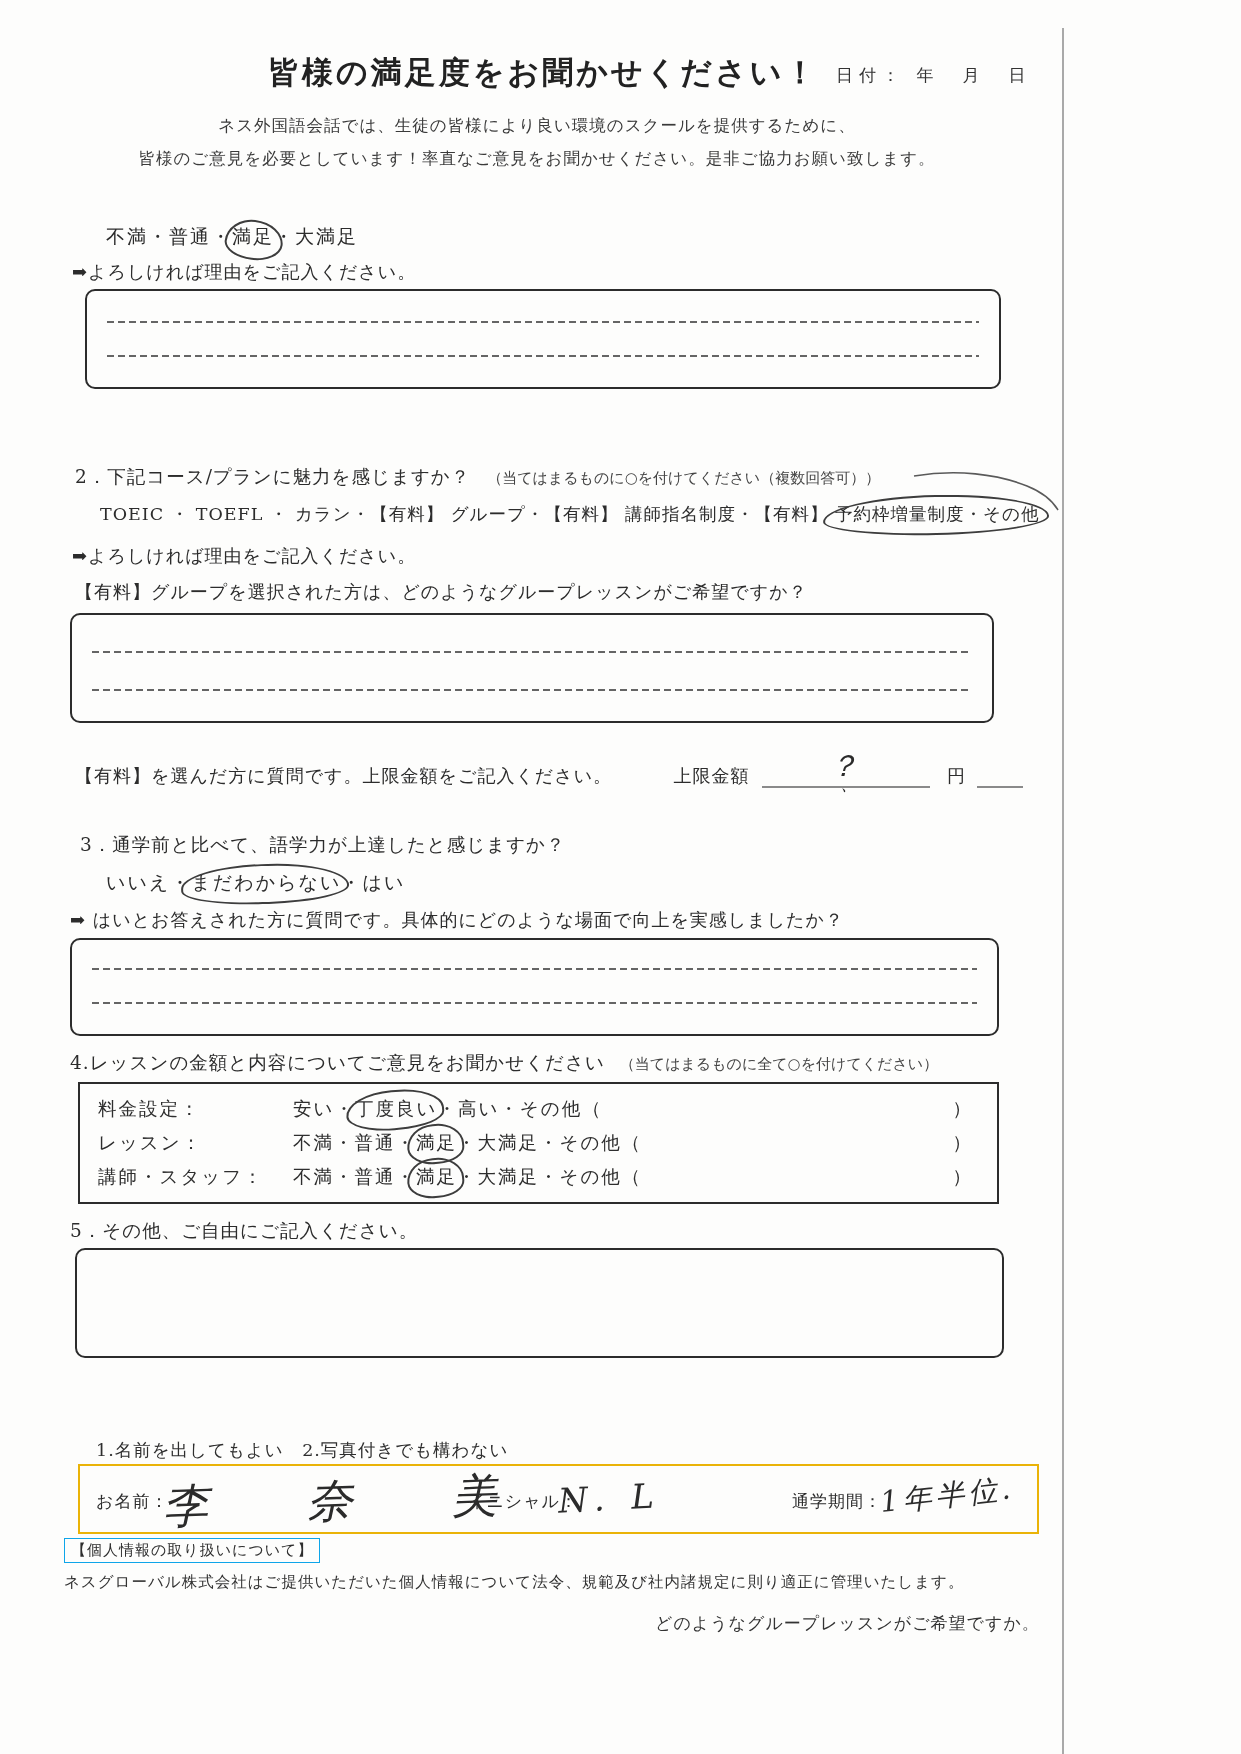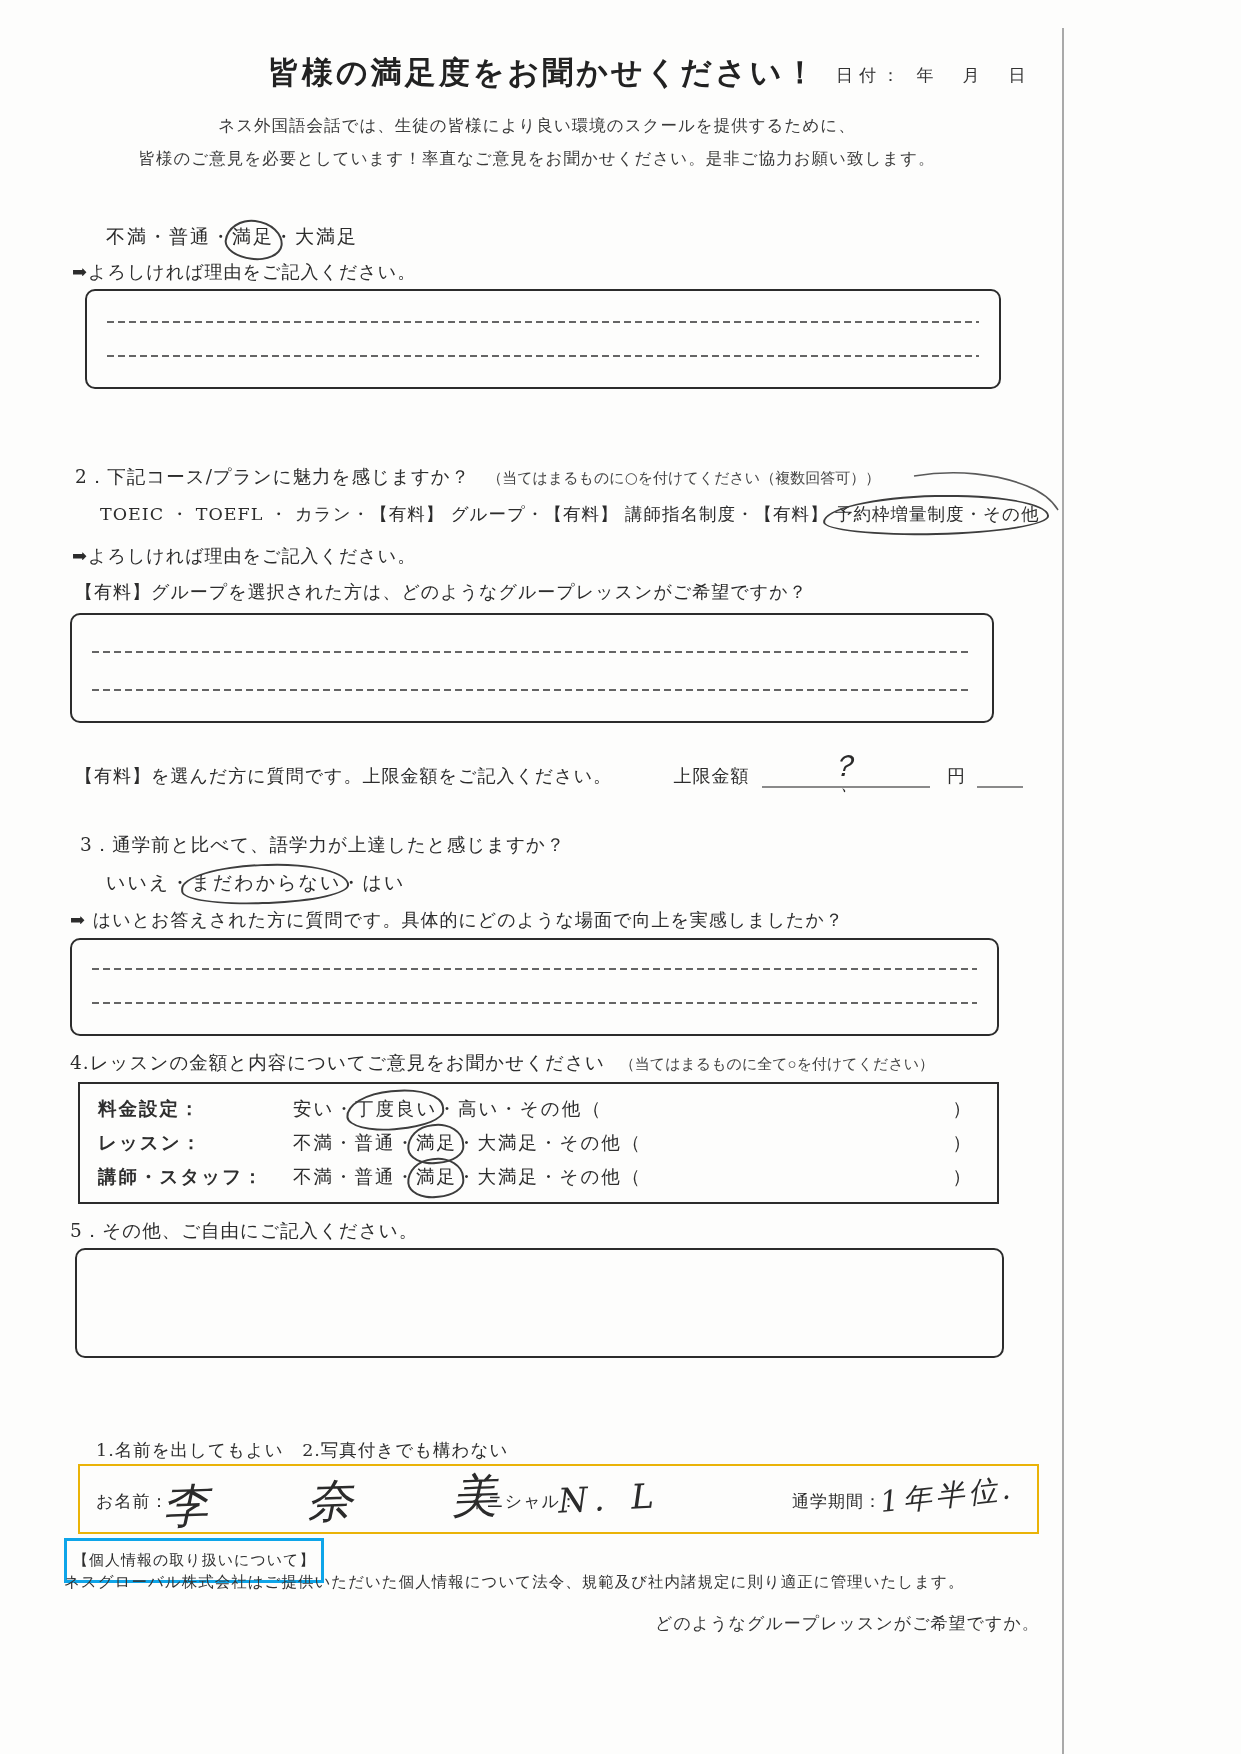--- a/index.html
+++ b/index.html
@@ -49,27 +49,27 @@
   .hw-name { font-size:46px; letter-spacing:42px; transform:rotate(-2deg); white-space:nowrap; }
   .hw-initial { font-size:34px; letter-spacing:8px; transform:rotate(-3deg); }
   .hw-period { font-size:29px; letter-spacing:4px; transform:rotate(-6deg); white-space:nowrap; }
   .hw-qmark { font-size:30px; }
   .hw-tick { font-size:18px; }
 
   .u-line { display:inline-block; border-bottom:2px solid #8a8a8a; position:relative; vertical-align:bottom; }
 
   .q4-box { border:2px solid #2c2c2c; }
   .q4-row { position:absolute; left:18px; right:24px; display:flex; align-items:center; font-size:18.5px; letter-spacing:2px; }
-  .q4-label { width:195px; flex:0 0 auto;font-weight:bold; }
+  .q4-label { width:195px; flex:0 0 auto; }
   .q4-close { margin-left:auto; }
 
   .name-box { border:2px solid #eab308;text-align:center; }
   .nb-label { font-size:17px; letter-spacing:1px; color:#2c2c2c; }
 
-  .privacy-label { font-size:15px; border:3px solid #0ea5e9; padding:10px 6px; display:inline-block; letter-spacing:1px; }
+  .privacy-label { font-size:15px; border:1px solid #0ea5e9; padding:2px 6px; display:inline-block; letter-spacing:1px; }
   .foot-text { font-size:15.5px; letter-spacing:1px; color:#333; }
   .note-text { font-size:16px; letter-spacing:1px; color:#333; }
 
   .scan-edge { background:#a9a9a9; }
   .curve-svg { overflow:visible; }
 </style>
 </head>
 <body>
 
 <div class="sheet">
@@ -128,21 +128,21 @@
     <span>いいえ</span><span>・</span><span class="circled c-q3">まだわからない</span><span>・</span><span>はい</span>
   </div>
   <div class="abs arrow-line" style="left:70px; top:908px;">➡ はいとお答えされた方に質問です。具体的にどのような場面で向上を実感しましたか？</div>
   <div class="abs writing-box" style="left:70px; top:938px; width:925px; height:94px;">
     <div class="dash" style="top:28px;"></div>
     <div class="dash" style="top:62px;"></div>
   </div>
 
   <div class="abs q-head" style="left:70px; top:1050px;">
     <span>4.レッスンの金額と内容についてご意見をお聞かせください</span>
-    <span class="q-note" style="margin-left:8px;font-family:Liberation Serif, serif;">（当てはまるものに全て○を付けてください）</span>
+    <span class="q-note" style="margin-left:8px;">（当てはまるものに全て○を付けてください）</span>
   </div>
   <div class="abs q4-box" style="left:78px; top:1082px; width:917px; height:118px;">
     <div class="q4-row" style="top:12px;">
       <span class="q4-label">料金設定：</span>
       <span>安い・</span>
         <span class="circled c-row">丁度良い</span>
         <span>・高い・その他（</span>
       <span class="q4-close">）</span>
     </div>
     <div class="q4-row" style="top:46px;">

